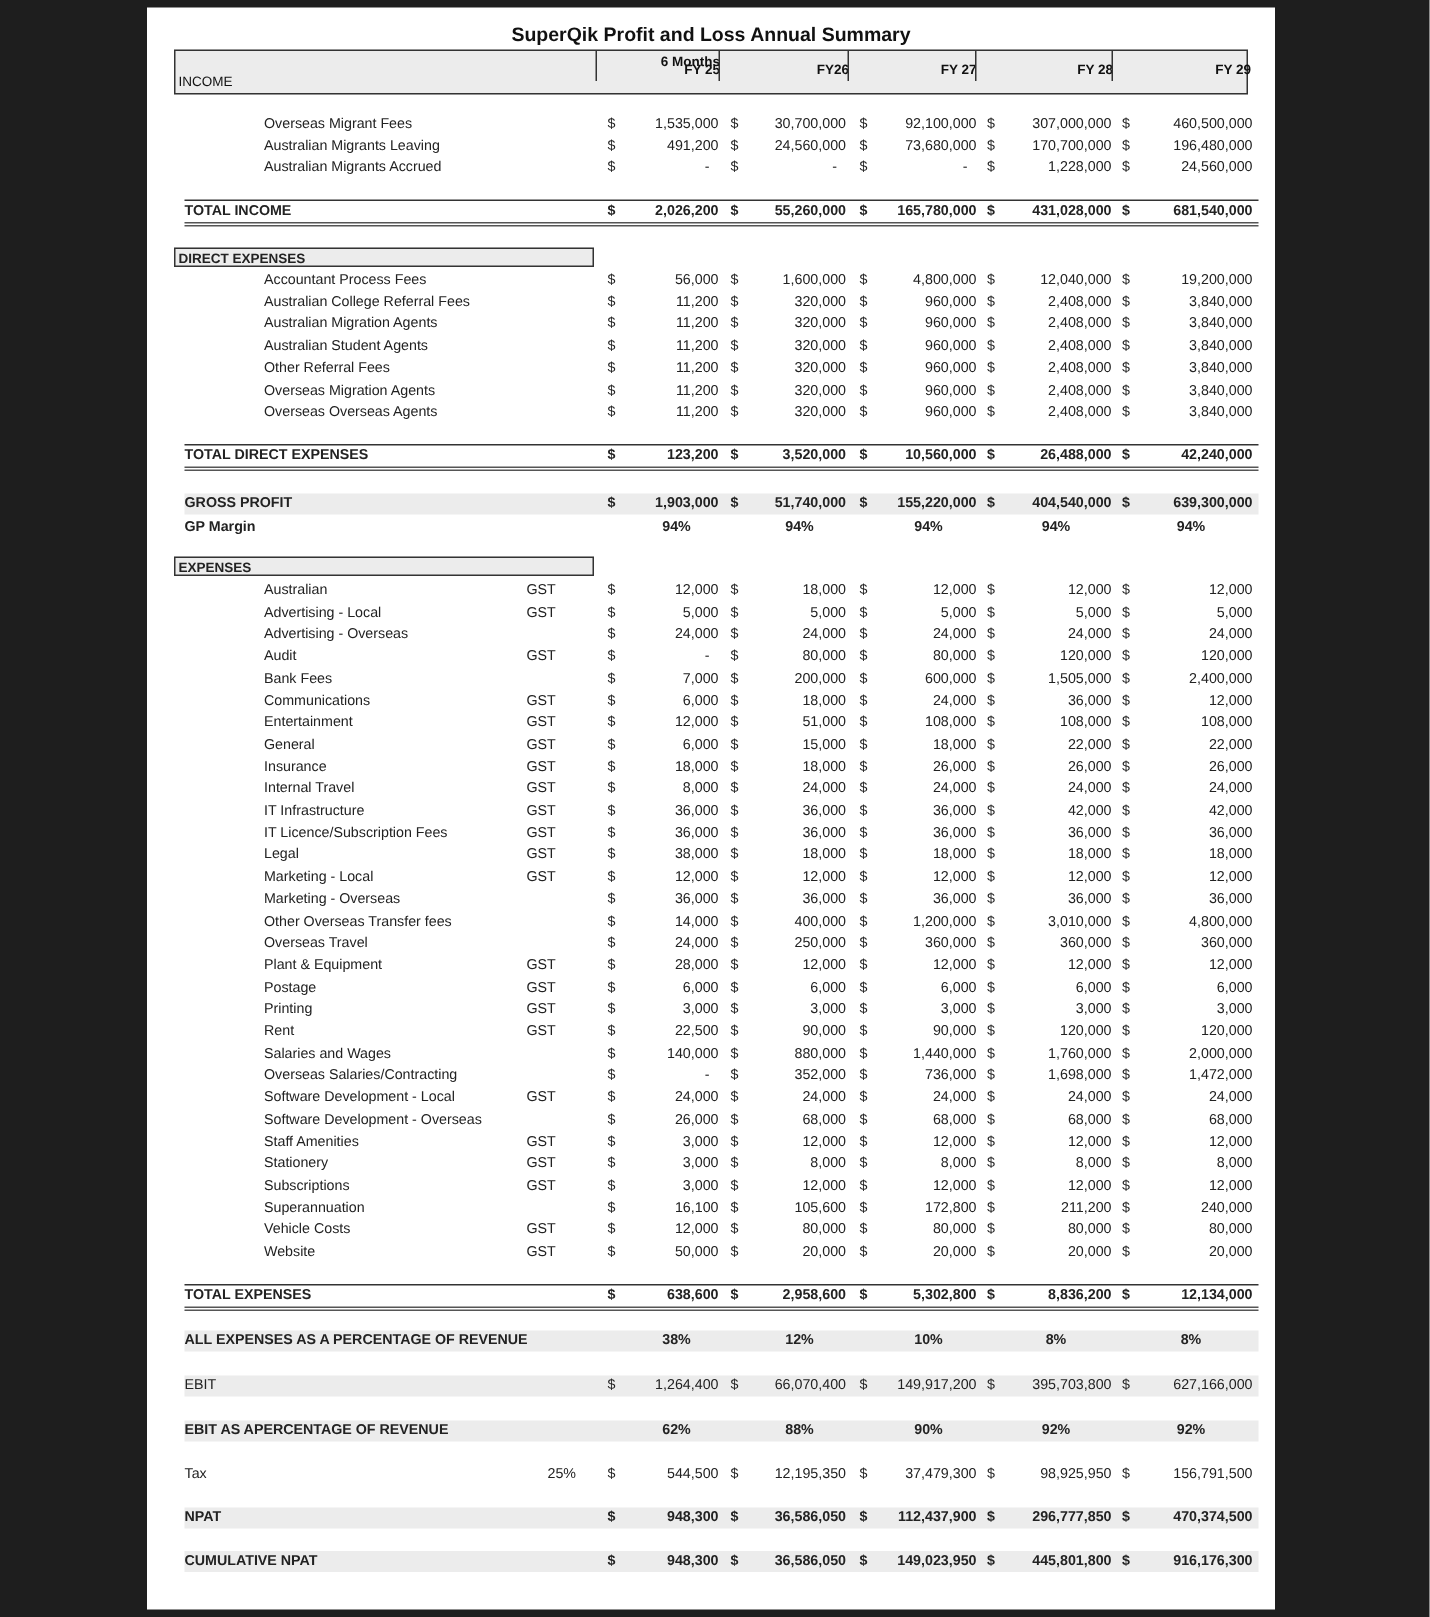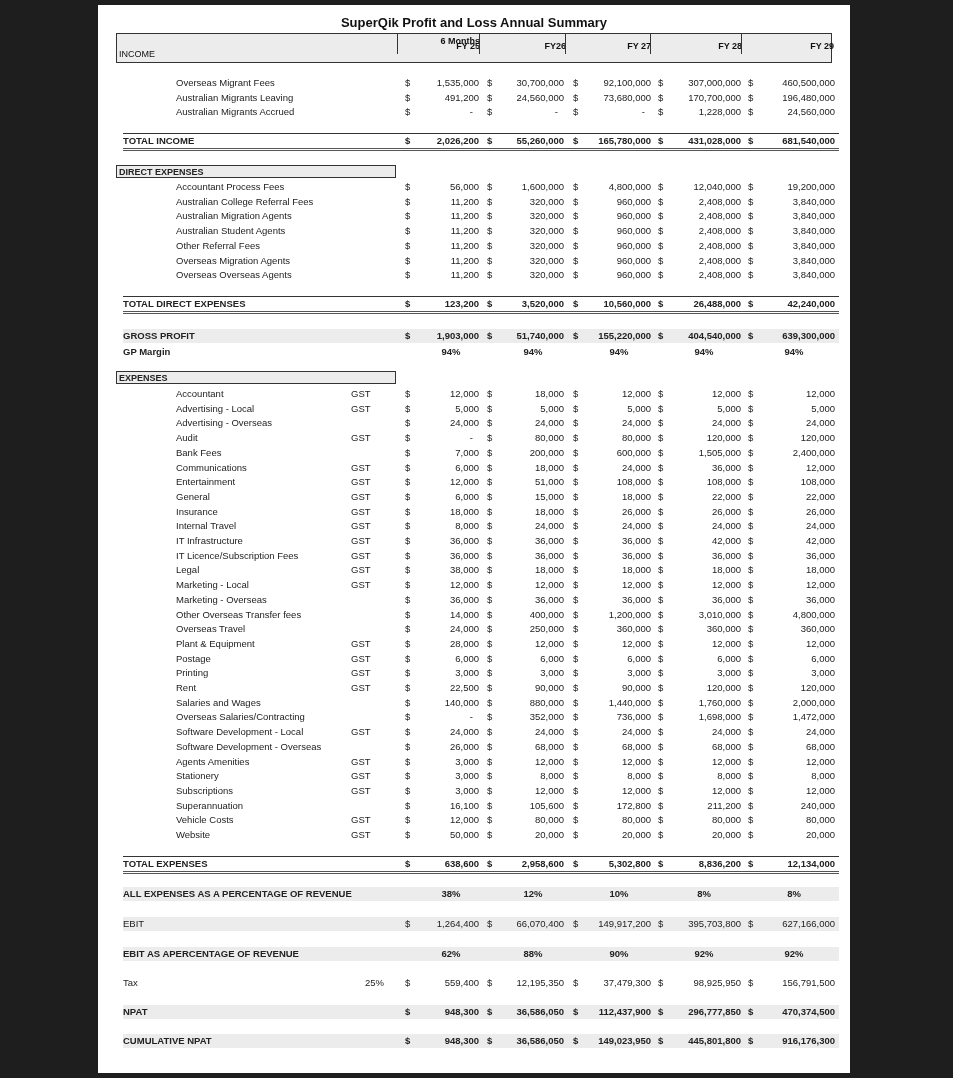--- a/index.html
+++ b/index.html
@@ -380,21 +380,21 @@
       <div class="row bold" style="top: 340px;">
         <span class="lbl">GP Margin</span>
         <span class="pct" style="left: 288px;">94%</span>
         <span class="pct" style="left: 370px;">94%</span>
         <span class="pct" style="left: 456px;">94%</span>
         <span class="pct" style="left: 541px;">94%</span>
         <span class="pct" style="left: 631px;">94%</span>
       </div>
       <div class="section-box" style="top: 366px;">EXPENSES</div>
       <div class="row" style="top: 382px;">
-        <span class="lbl indent">Accountant</span>
+        <span class="lbl indent">Australian</span>
         <span class="gst">GST</span>
         <span class="cell" style="left: 282px; width: 74px;">
           <span class="d">$</span>
           <span class="v">12,000</span>
         </span>
         <span class="cell" style="left: 364px; width: 77px;">
           <span class="d">$</span>
           <span class="v">18,000</span>
         </span>
         <span class="cell" style="left: 450px; width: 78px;">
@@ -972,21 +972,21 @@
         <span class="cell" style="left: 535px; width: 83px;">
           <span class="d">$</span>
           <span class="v">68,000</span>
         </span>
         <span class="cell" style="left: 625px; width: 87px;">
           <span class="d">$</span>
           <span class="v">68,000</span>
         </span>
       </div>
       <div class="row" style="top: 749.5px;">
-        <span class="lbl indent">Agents Amenities</span>
+        <span class="lbl indent">Staff Amenities</span>
         <span class="gst">GST</span>
         <span class="cell" style="left: 282px; width: 74px;">
           <span class="d">$</span>
           <span class="v">3,000</span>
         </span>
         <span class="cell" style="left: 364px; width: 77px;">
           <span class="d">$</span>
           <span class="v">12,000</span>
         </span>
         <span class="cell" style="left: 450px; width: 78px;">
@@ -1181,21 +1181,21 @@
         <span class="pct" style="left: 370px;">88%</span>
         <span class="pct" style="left: 456px;">90%</span>
         <span class="pct" style="left: 541px;">92%</span>
         <span class="pct" style="left: 631px;">92%</span>
       </div>
       <div class="row" style="top: 971px;">
         <span class="lbl">Tax</span>
         <span class="taxrate">25%</span>
         <span class="cell" style="left: 282px; width: 74px;">
           <span class="d">$</span>
-          <span class="v">559,400</span>
+          <span class="v">544,500</span>
         </span>
         <span class="cell" style="left: 364px; width: 77px;">
           <span class="d">$</span>
           <span class="v">12,195,350</span>
         </span>
         <span class="cell" style="left: 450px; width: 78px;">
           <span class="d">$</span>
           <span class="v">37,479,300</span>
         </span>
         <span class="cell" style="left: 535px; width: 83px;">

